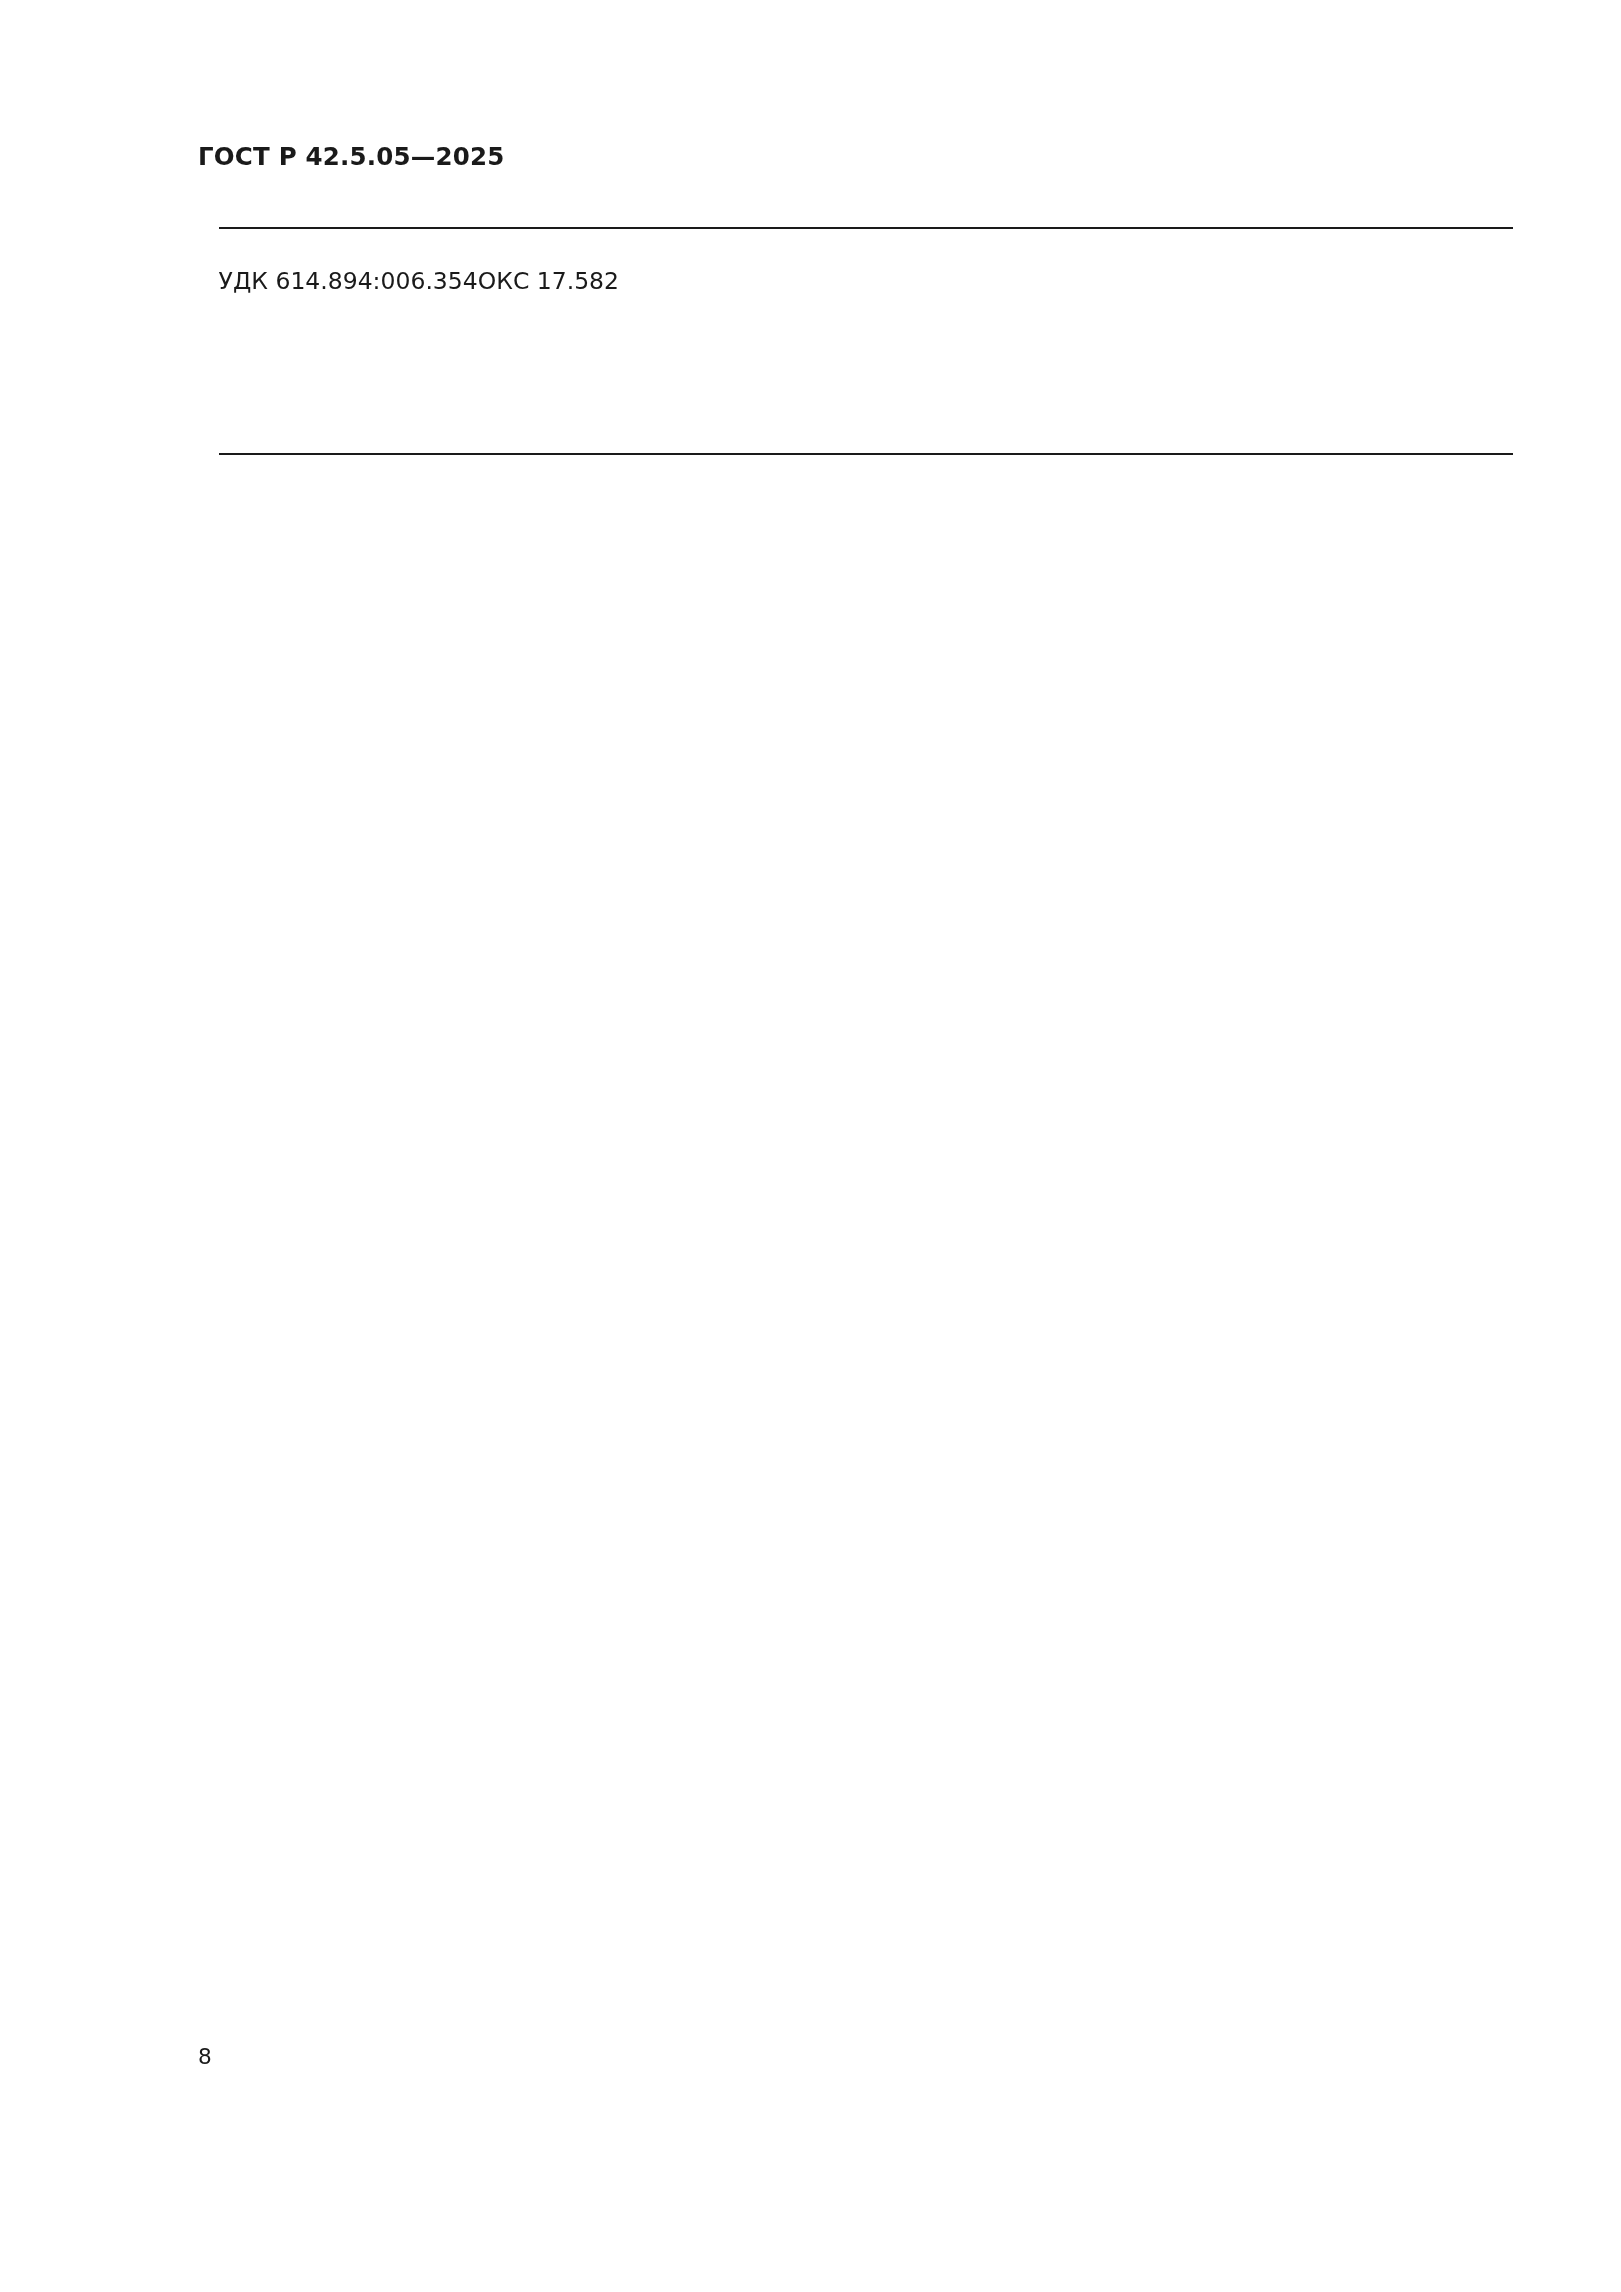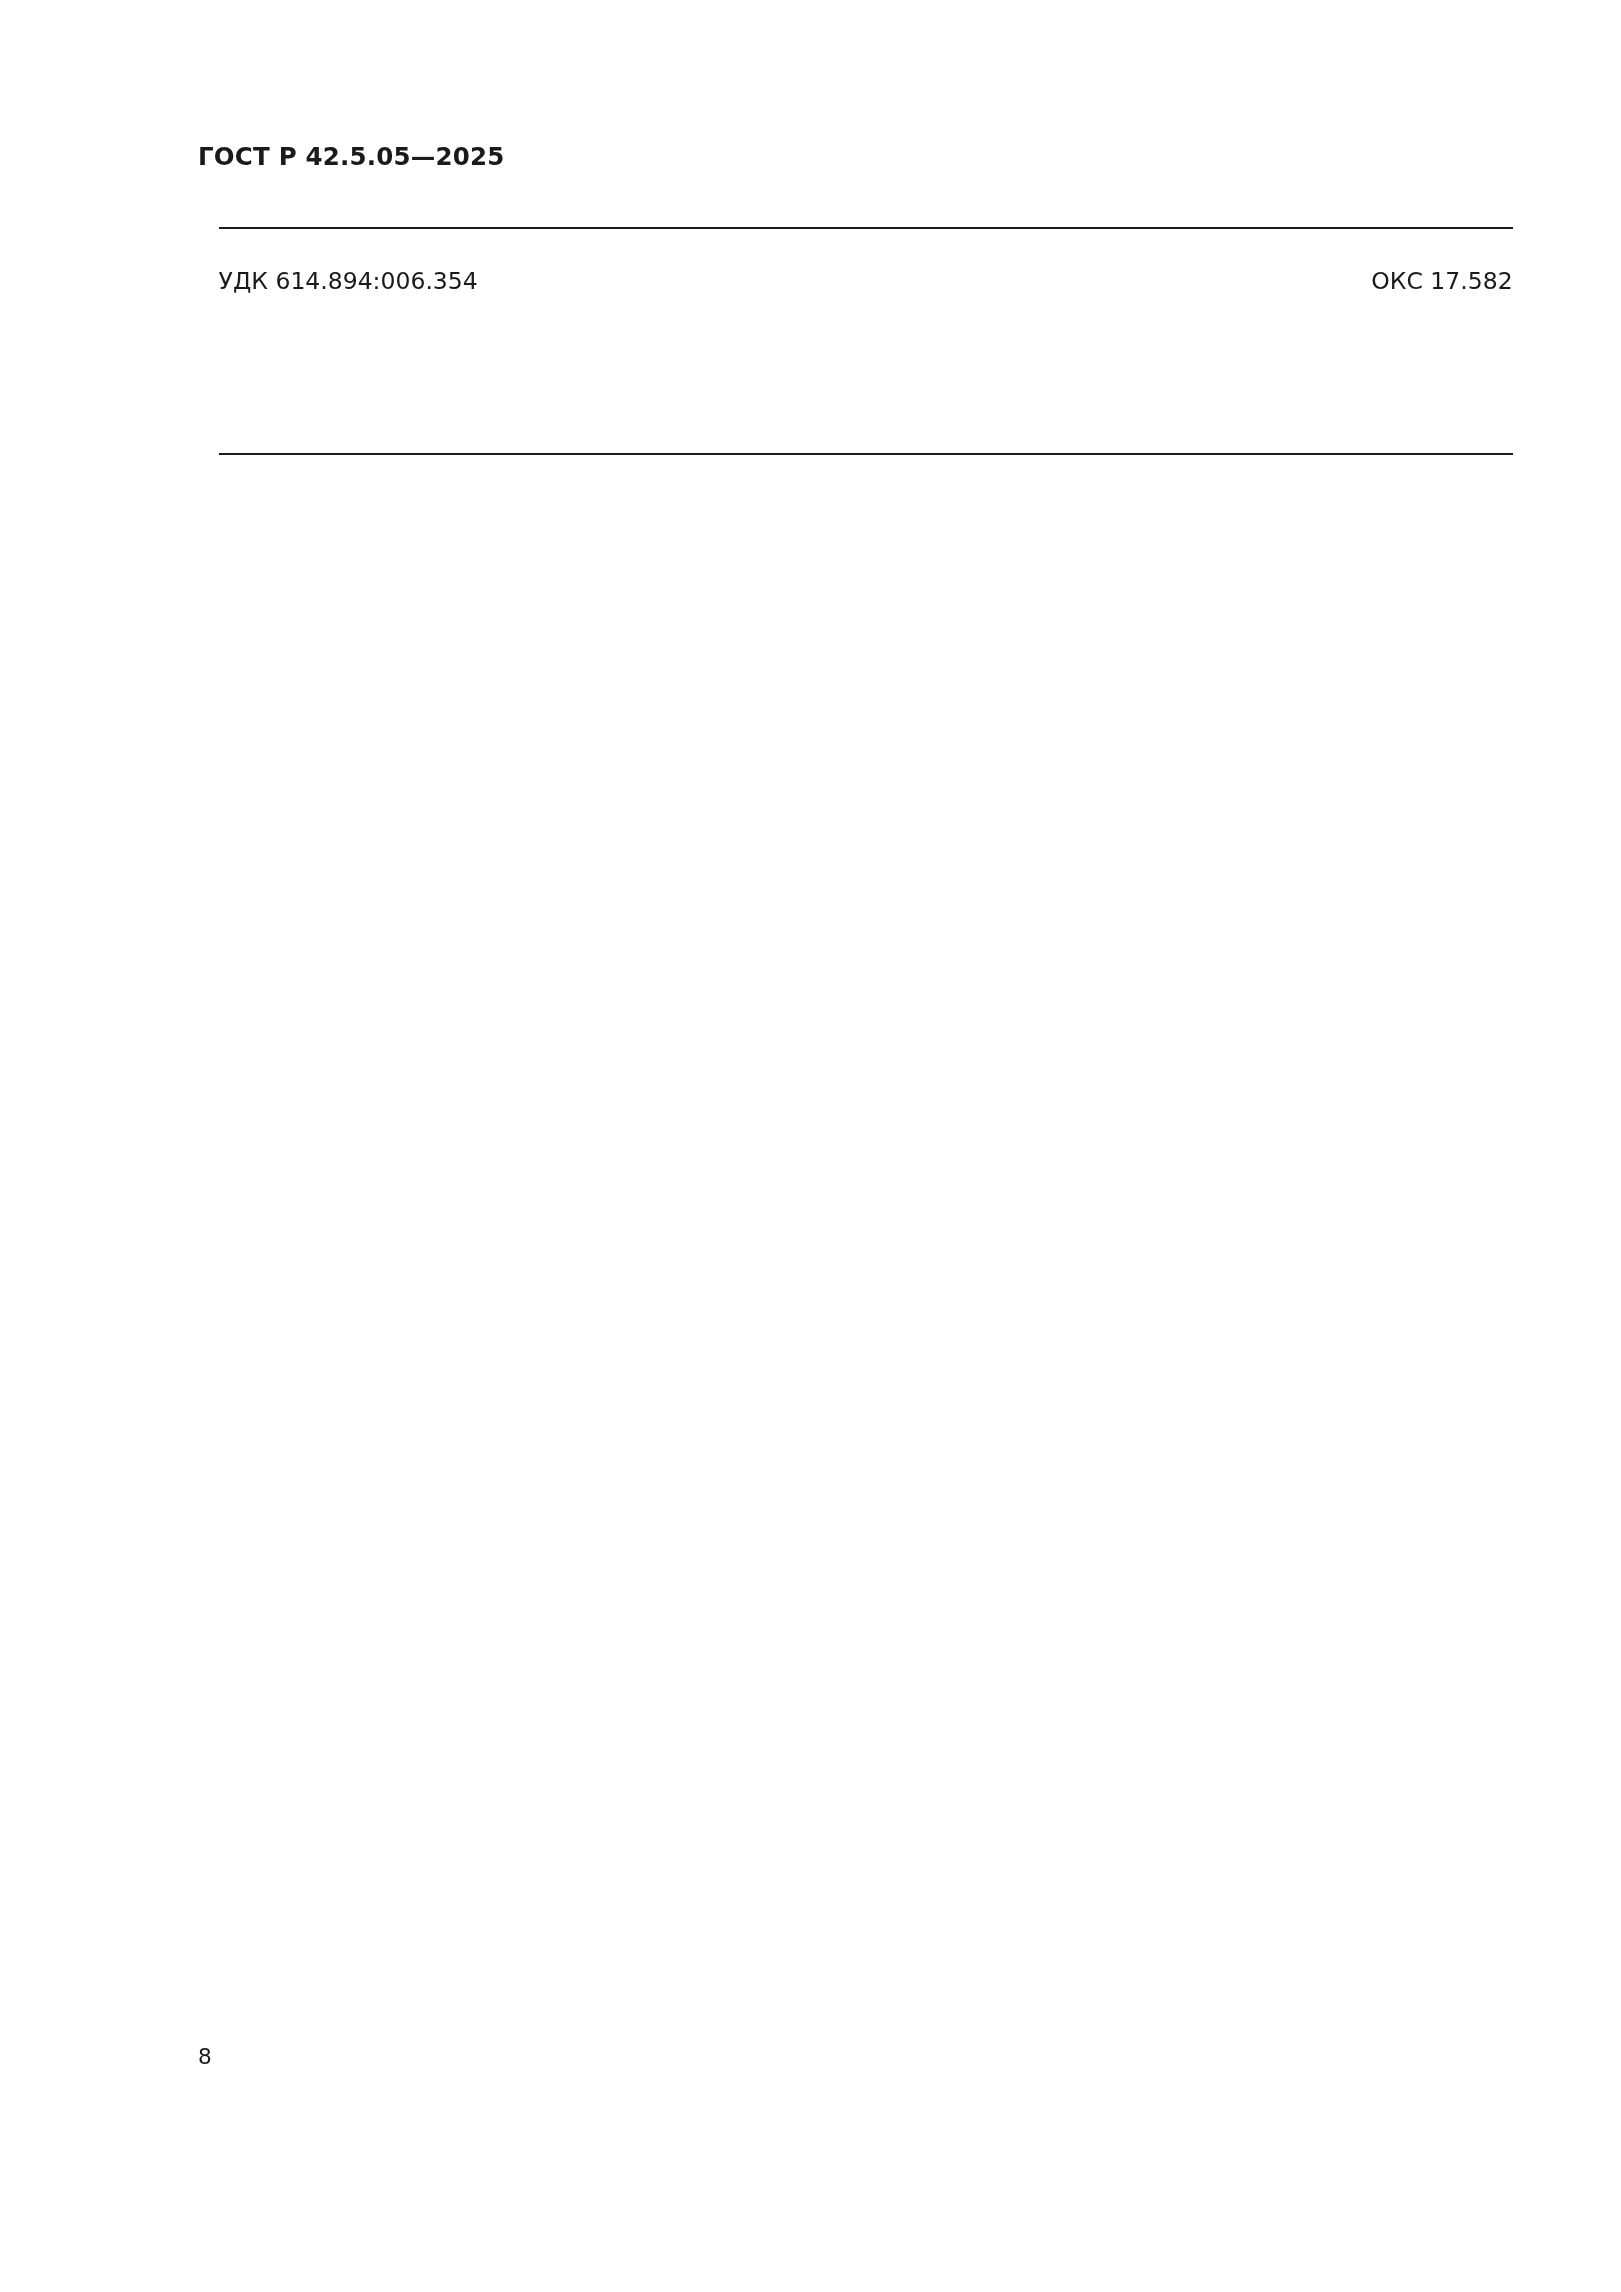--- a/index.html
+++ b/index.html
@@ -46,21 +46,20 @@
   }
   .rule-top { top: 227px; }
   .rule-bottom { top: 453px; }
 
   .codes-row {
     position: absolute;
     left: 20.6px;
     top: 267px;
     width: 1294px;
     display: flex;
-    justify-content: space-between;
     align-items: baseline;
     font-size: 23.5px;
   }
   .codes-row .udk { white-space: nowrap; }
   .codes-row .oks { white-space: nowrap; }
 
   .keywords {
     position: absolute;
     left: 20.6px;
     top: 356px;

